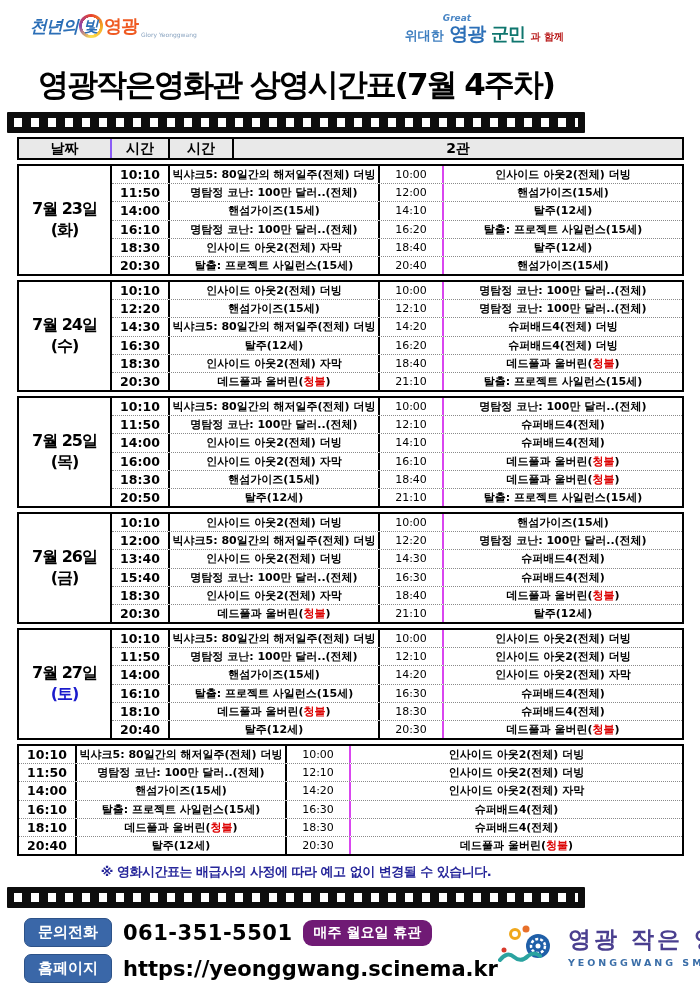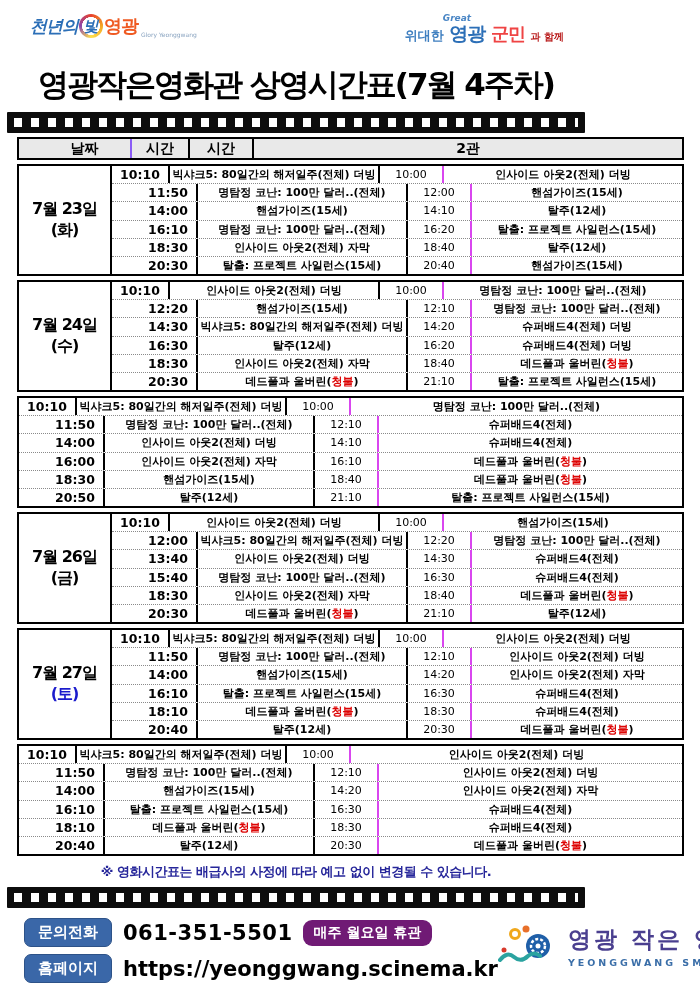--- a/index.html
+++ b/index.html
@@ -21,55 +21,55 @@
     background: radial-gradient(circle at 50% 50%, #fff 0 52%, transparent 53%),
                 conic-gradient(#e8412c,#f5a623,#ffe14d,#8e44ad,#e8412c);
     color:#2c6fb7; font-size:15px; font-style:italic; margin:0 1px;
   }
   .ll-orange { color:#ef5a22; font-size:18px; letter-spacing:-1px; }
   .ll-sub { font-size:6px; color:#8aa4c0; font-weight:normal; margin-left:3px; align-self:flex-end; }
   .logo-right { text-align:right; line-height:1; font-weight:bold; white-space:nowrap; }
   .lr-great { display:block; color:#4a86c5; font-size:9px; font-style:italic; margin:0 0 1px 38px; text-align:left; }
   .lr-p1 { color:#3f7fc0; font-size:13px; }
   .lr-p2 { color:#2c6fb7; font-size:19px; letter-spacing:-1px; }
-  .lr-p3 { color:#ef4444; font-size:18px; letter-spacing:-1px; }
+  .lr-p3 { color:#0f766e; font-size:18px; letter-spacing:-1px; }
   .lr-p4 { color:#b91c1c; font-size:10px; }
 
   
   .main-title {
     text-align:center; font-size:31px; font-weight:bold;
     letter-spacing:-2px; margin-top:12px; white-space:nowrap;
   }
 
   
   .filmstrip { height:21px; background:#0d0d0d; margin:6px 7px 0 7px; display:flex; align-items:center; border-radius:1px; }
   .filmstrip .holes {
     flex:1; height:9px; margin:0 7px;
     background-image: repeating-linear-gradient(to right,#fff 0 8px,transparent 8px 17px);
   }
 
   
   .sched { width:667px; margin:4px 0 0 17px; }
   .thead { display:flex; border:2px solid #000; background:#e9e9e9; height:23px; font-weight:bold; font-size:14px; }
   .thead > div { display:flex; align-items:center; justify-content:center; }
-  .h-date  { width:93px;  border-right:2px solid #8b5cf6;margin-left:20px; }
+  .h-date  { width:93px;  border-right:2px solid #8b5cf6; }
   .h-time1 { width:58px;  border-right:2px solid #000; }
   .h-hall1 { width:210px; border-right:2px solid #000; }
   .h-time2 { width:64px;  border-right:2px solid #000; }
   .h-hall2 { flex:1; }
 
   .day-block { display:flex; border:2px solid #000; margin-top:4px; height:112px; background:#fff; }
   .date-cell {
     width:93px; border-right:2px solid #000;
     display:flex; flex-direction:column; align-items:center; justify-content:center;
     font-weight:bold; font-size:16px; line-height:1.3; letter-spacing:-1px; text-align:center;
   }
   .rows { flex:1; display:flex; flex-direction:column; }
   .row { flex:1; display:flex; align-items:stretch; }
-  .row + .row { border-top:1px dotted #8a8a8a;padding-left:28px; }
+  .row + .row { border-top:1px dotted #8a8a8a; }
   .row > div { display:flex; align-items:center; justify-content:center; }
   .c-time1 { width:58px;  border-right:2px solid #000; font-weight:bold; font-size:12.5px; }
   .c-mov1  { width:210px; border-right:2px solid #000; font-weight:bold; font-size:11px; white-space:nowrap; overflow:hidden; }
   .c-time2 { width:64px;  border-right:2px solid #d946ef; font-weight:normal; font-size:11px; }
   .c-mov2  { flex:1; font-weight:bold; font-size:11px; white-space:nowrap; overflow:hidden; }
   .rating-red { color:#dd0505; }
 
   
   .notice {
     text-align:center; color:#26269a; font-weight:bold; font-size:13px;
@@ -211,20 +211,24 @@
             </div>
             <div class="row">
               <div class="c-time1">20:30</div>
               <div class="c-mov1">데드풀과 울버린(<span class="rating-red">청불</span>)</div>
               <div class="c-time2">21:10</div>
               <div class="c-mov2">탈출: 프로젝트 사일런스(15세)</div>
             </div>
           </div>
         </div>
         <div class="day-block">
+          <div class="date-cell">
+            <div class="">7월 25일</div>
+            <div class="" style="color: rgb(0, 0, 0);">(목)</div>
+          </div>
           <div class="rows">
             <div class="row">
               <div class="c-time1">10:10</div>
               <div class="c-mov1">빅샤크5: 80일간의 해저일주(전체) 더빙</div>
               <div class="c-time2">10:00</div>
               <div class="c-mov2">명탐정 코난: 100만 달러..(전체)</div>
             </div>
             <div class="row">
               <div class="c-time1">11:50</div>
               <div class="c-mov1">명탐정 코난: 100만 달러..(전체)</div>

